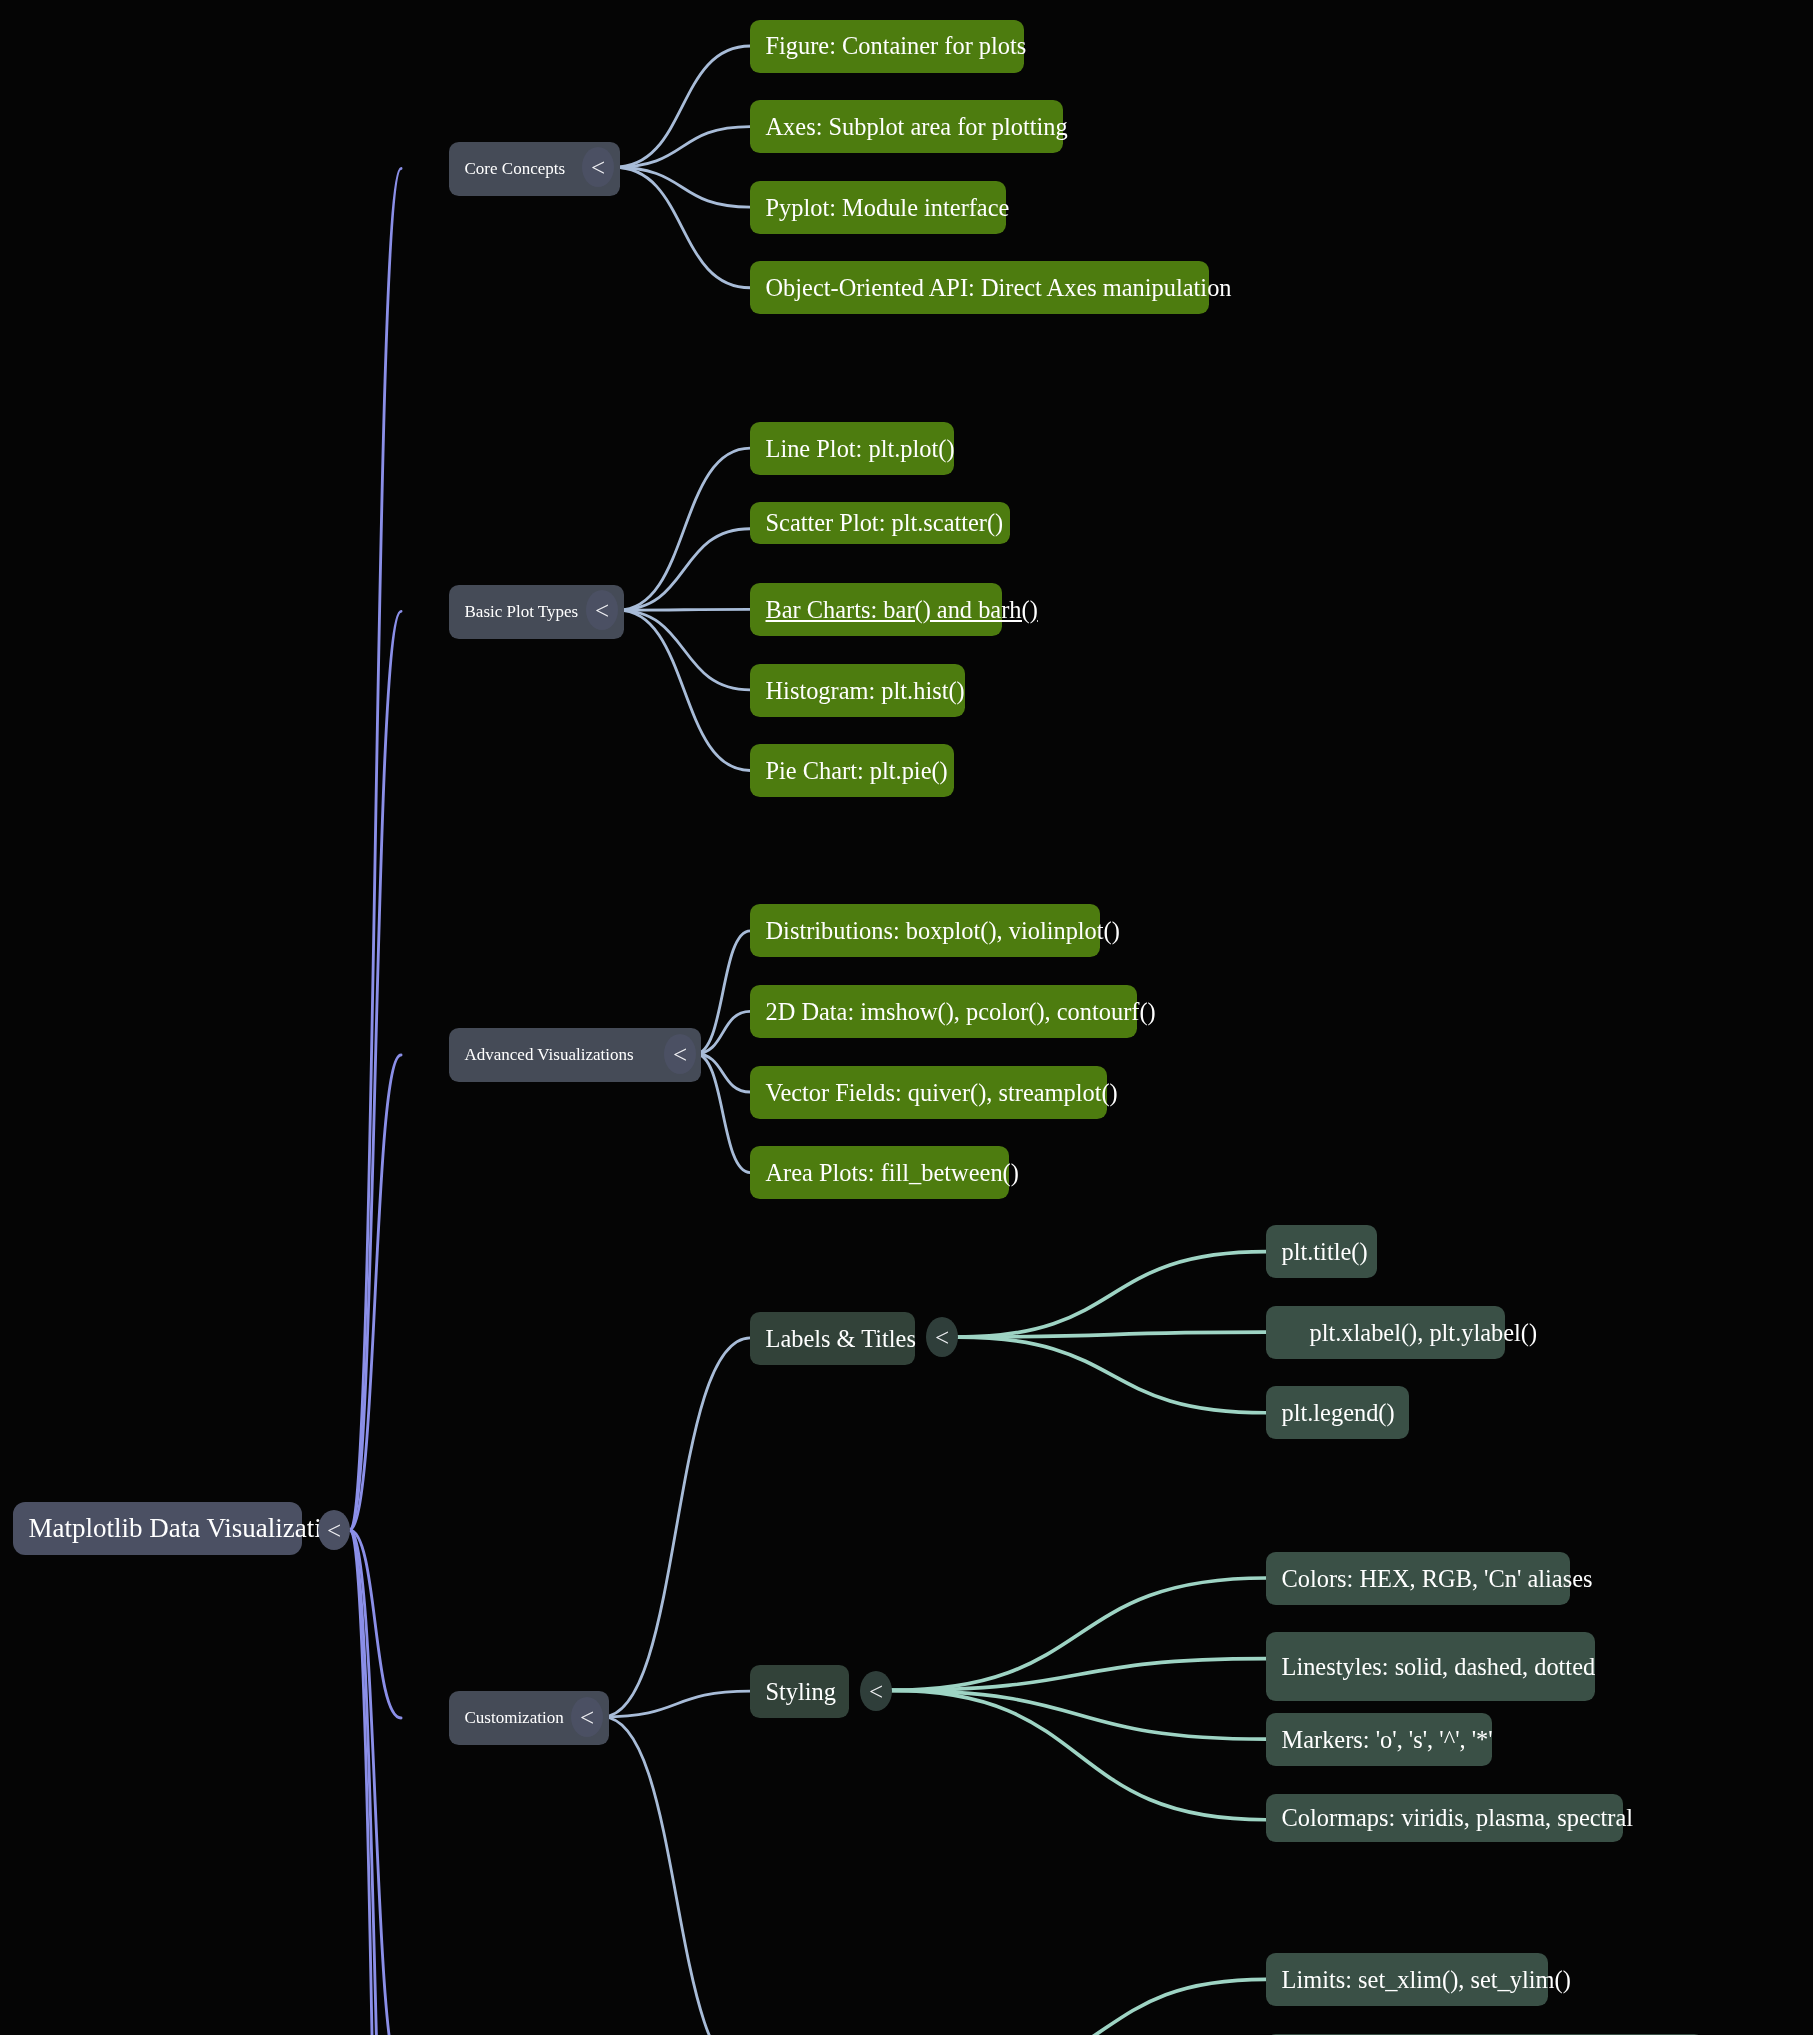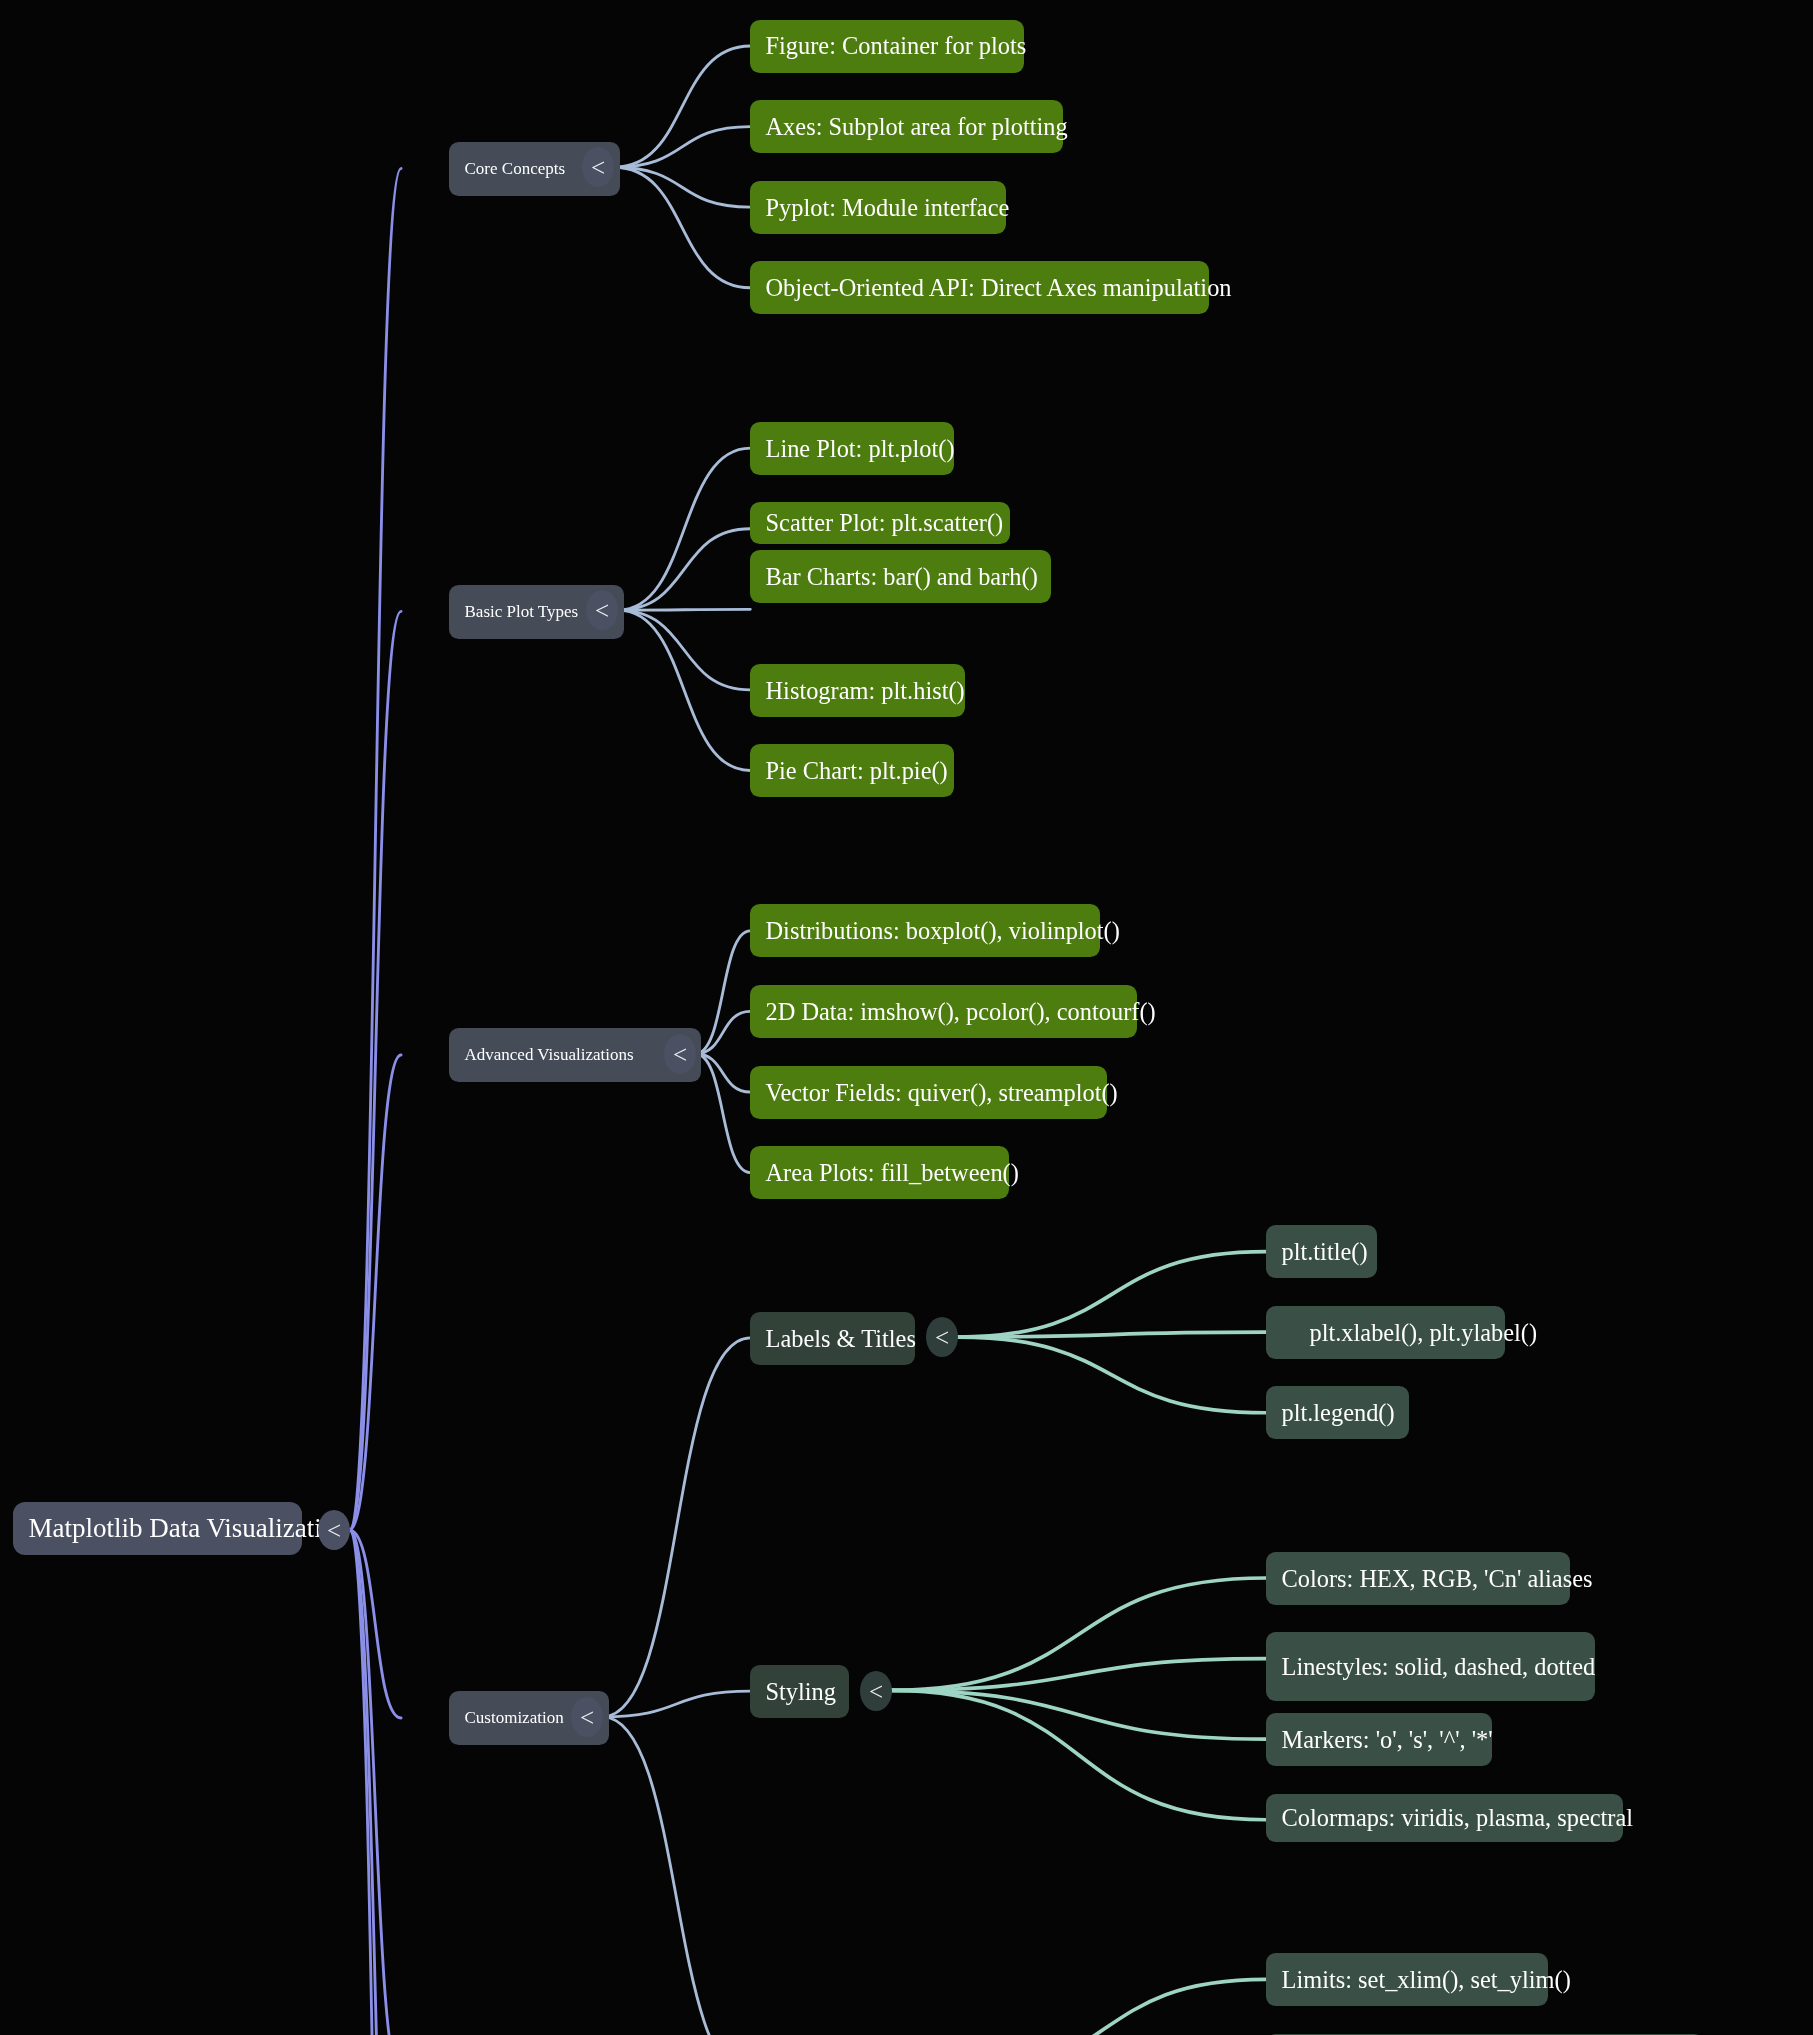--- a/index.html
+++ b/index.html
@@ -93,21 +93,21 @@
       <div class="node n-l2" style="left: 401px; top: 585px; width: 175px; height: 54px;">
         <span class="lbl">Basic Plot Types</span>
       </div>
       <div class="toggle t-dark" style="left: 586px; top: 590px;">&lt;</div>
       <div class="node n-l3" style="left: 750px; top: 422px; width: 204px; height: 53px;">
         <span class="lbl">Line Plot: plt.plot()</span>
       </div>
       <div class="node n-l3" style="left: 750px; top: 502px; width: 260px; height: 42px;">
         <span class="lbl">Scatter Plot: plt.scatter()</span>
       </div>
-      <div class="node n-l3" style="left: 750px; top: 550px; width: 301px; height: 53px;">
+      <div class="node n-l3" style="left: 750px; top: 583px; width: 252px; height: 53px; text-decoration: underline;">
         <span class="lbl">Bar Charts: bar() and barh()</span>
       </div>
       <div class="node n-l3" style="left: 750px; top: 664px; width: 215px; height: 53px;">
         <span class="lbl">Histogram: plt.hist()</span>
       </div>
       <div class="node n-l3" style="left: 750px; top: 744px; width: 204px; height: 53px;">
         <span class="lbl">Pie Chart: plt.pie()</span>
       </div>
       <div class="node n-l2" style="left: 401px; top: 1028px; width: 252px; height: 54px;">
         <span class="lbl">Advanced Visualizations</span>

